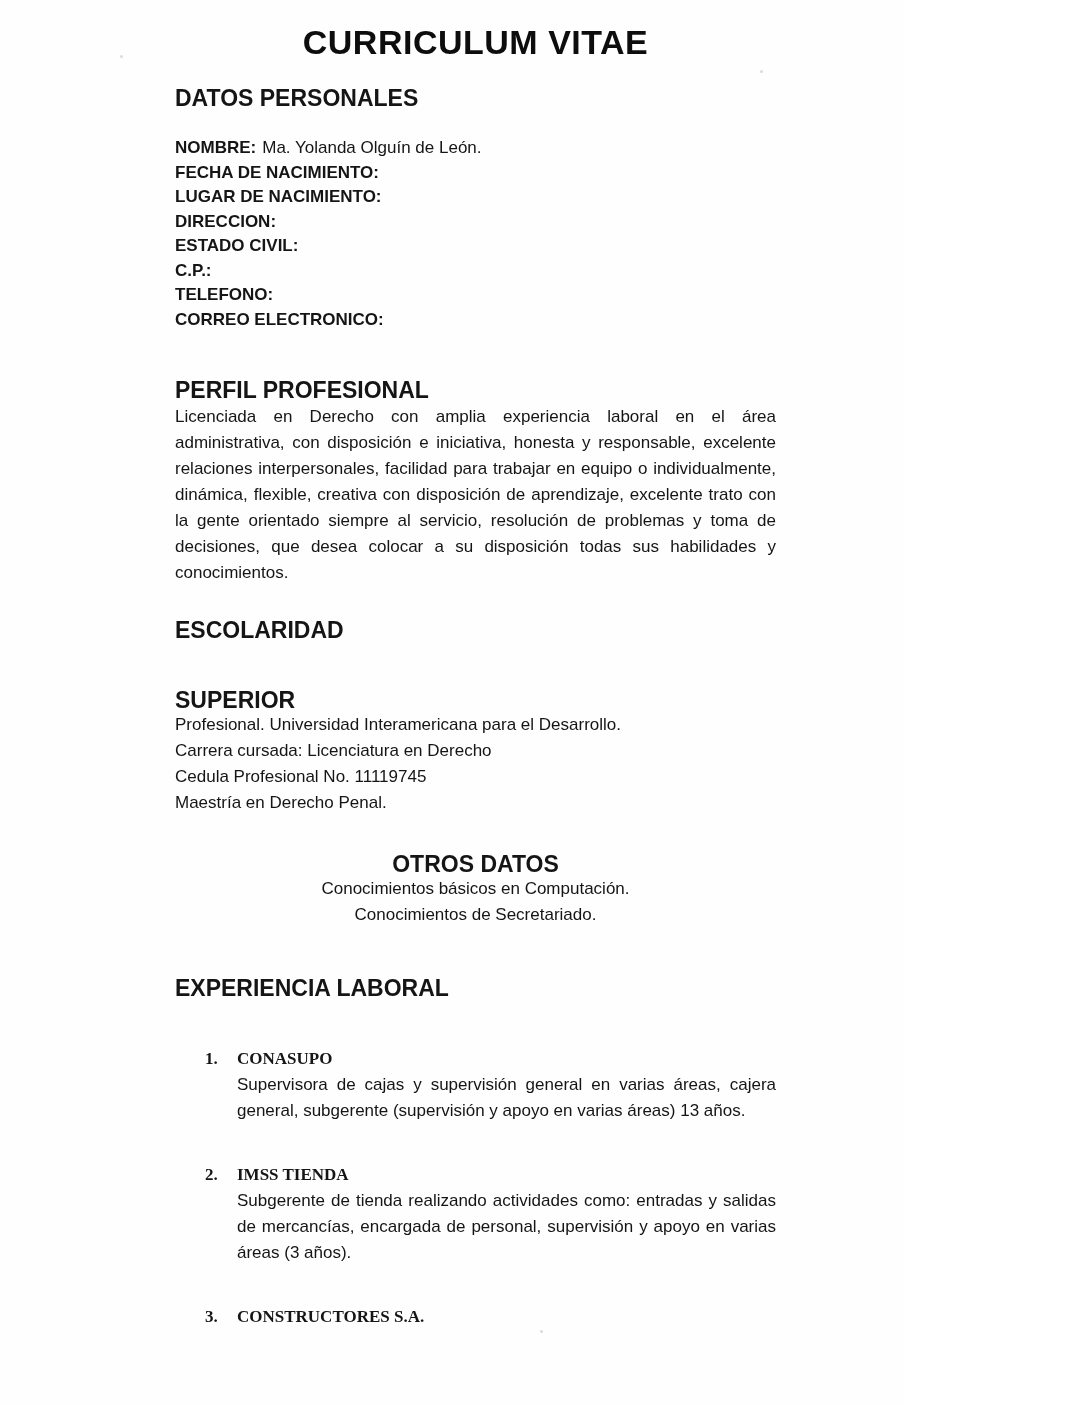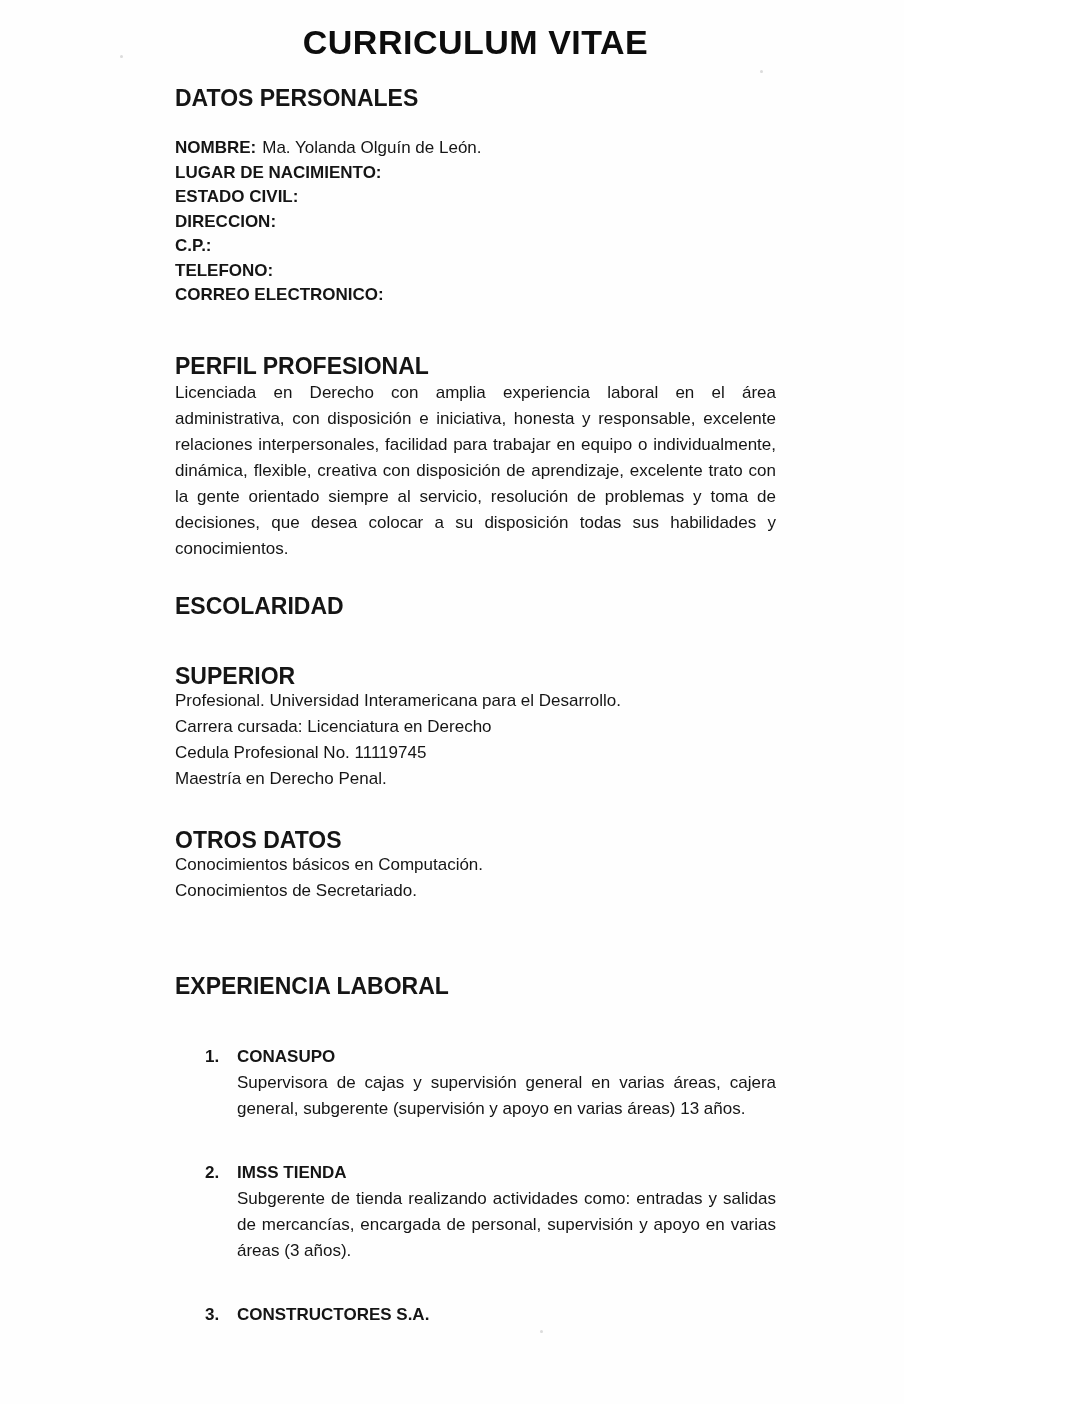--- a/index.html
+++ b/index.html
@@ -59,33 +59,35 @@
     margin-top: 32px;
   }
   .superior-block {
     margin-top: 46px;
   }
   .plain-line {
     line-height: 26px;
   }
   .otros-block {
     margin-top: 36px;
+    text-align: center;
   }
   .experiencia-section {
-    margin-top: 70px;
+    margin-top: 48px;
   }
   .exp-list {
     margin-top: 46px;
   }
   .exp-item {
     margin-bottom: 38px;
   }
   .exp-head {
     font-weight: 700;
     line-height: 26px;
+    font-family: Liberation Serif, serif;
   }
   .exp-num {
     display: inline-block;
     width: 32px;
     margin-left: 30px;
   }
   .exp-desc {
     margin: 0 0 0 62px;
     text-align: justify;
     line-height: 26px;
@@ -110,27 +112,30 @@
 
   <h1 class="title">CURRICULUM VITAE</h1>
 
   <section class="personal-section">
     <h2 class="section-heading">DATOS PERSONALES</h2>
     <div class="fields">
       <div class="field-row">
         <span class="field-label">NOMBRE:</span><span class="field-value">Ma. Yolanda Olguín de León.</span>
       </div>
       <div class="field-row">
+        <span class="field-label">FECHA DE NACIMIENTO:</span><span class="field-value"></span>
+      </div>
+      <div class="field-row">
         <span class="field-label">LUGAR DE NACIMIENTO:</span><span class="field-value"></span>
       </div>
       <div class="field-row">
+        <span class="field-label">DIRECCION:</span><span class="field-value"></span>
+      </div>
+      <div class="field-row">
         <span class="field-label">ESTADO CIVIL:</span><span class="field-value"></span>
-      </div>
-      <div class="field-row">
-        <span class="field-label">DIRECCION:</span><span class="field-value"></span>
       </div>
       <div class="field-row">
         <span class="field-label">C.P.:</span><span class="field-value"></span>
       </div>
       <div class="field-row">
         <span class="field-label">TELEFONO:</span><span class="field-value"></span>
       </div>
       <div class="field-row">
         <span class="field-label">CORREO ELECTRONICO:</span><span class="field-value"></span>
       </div>

